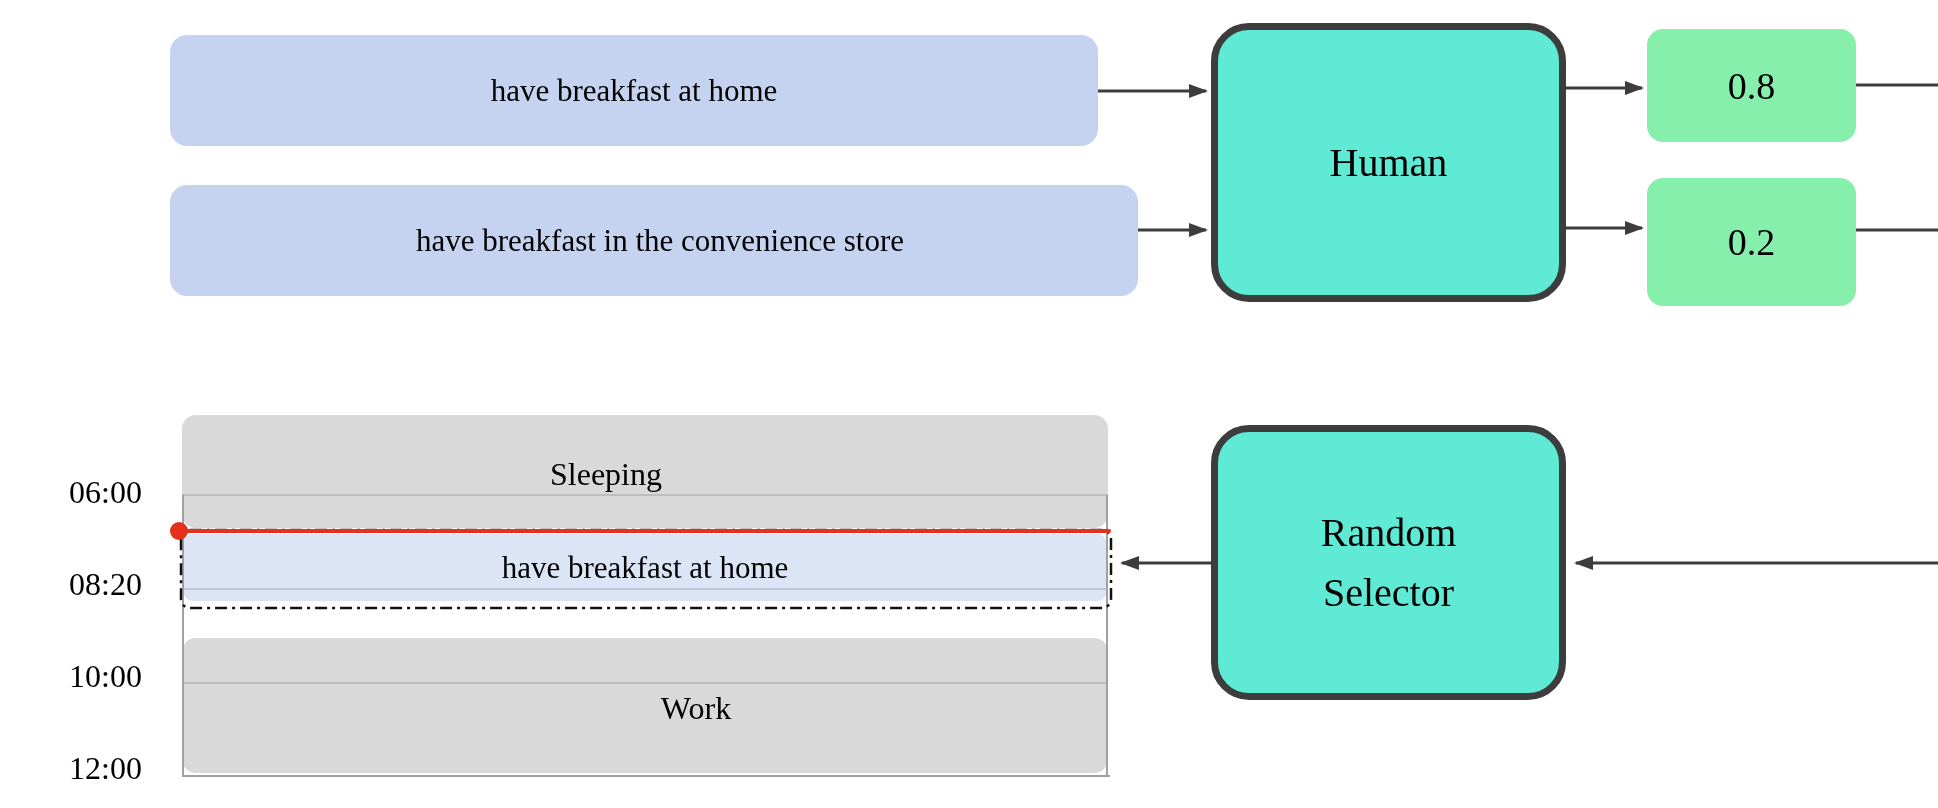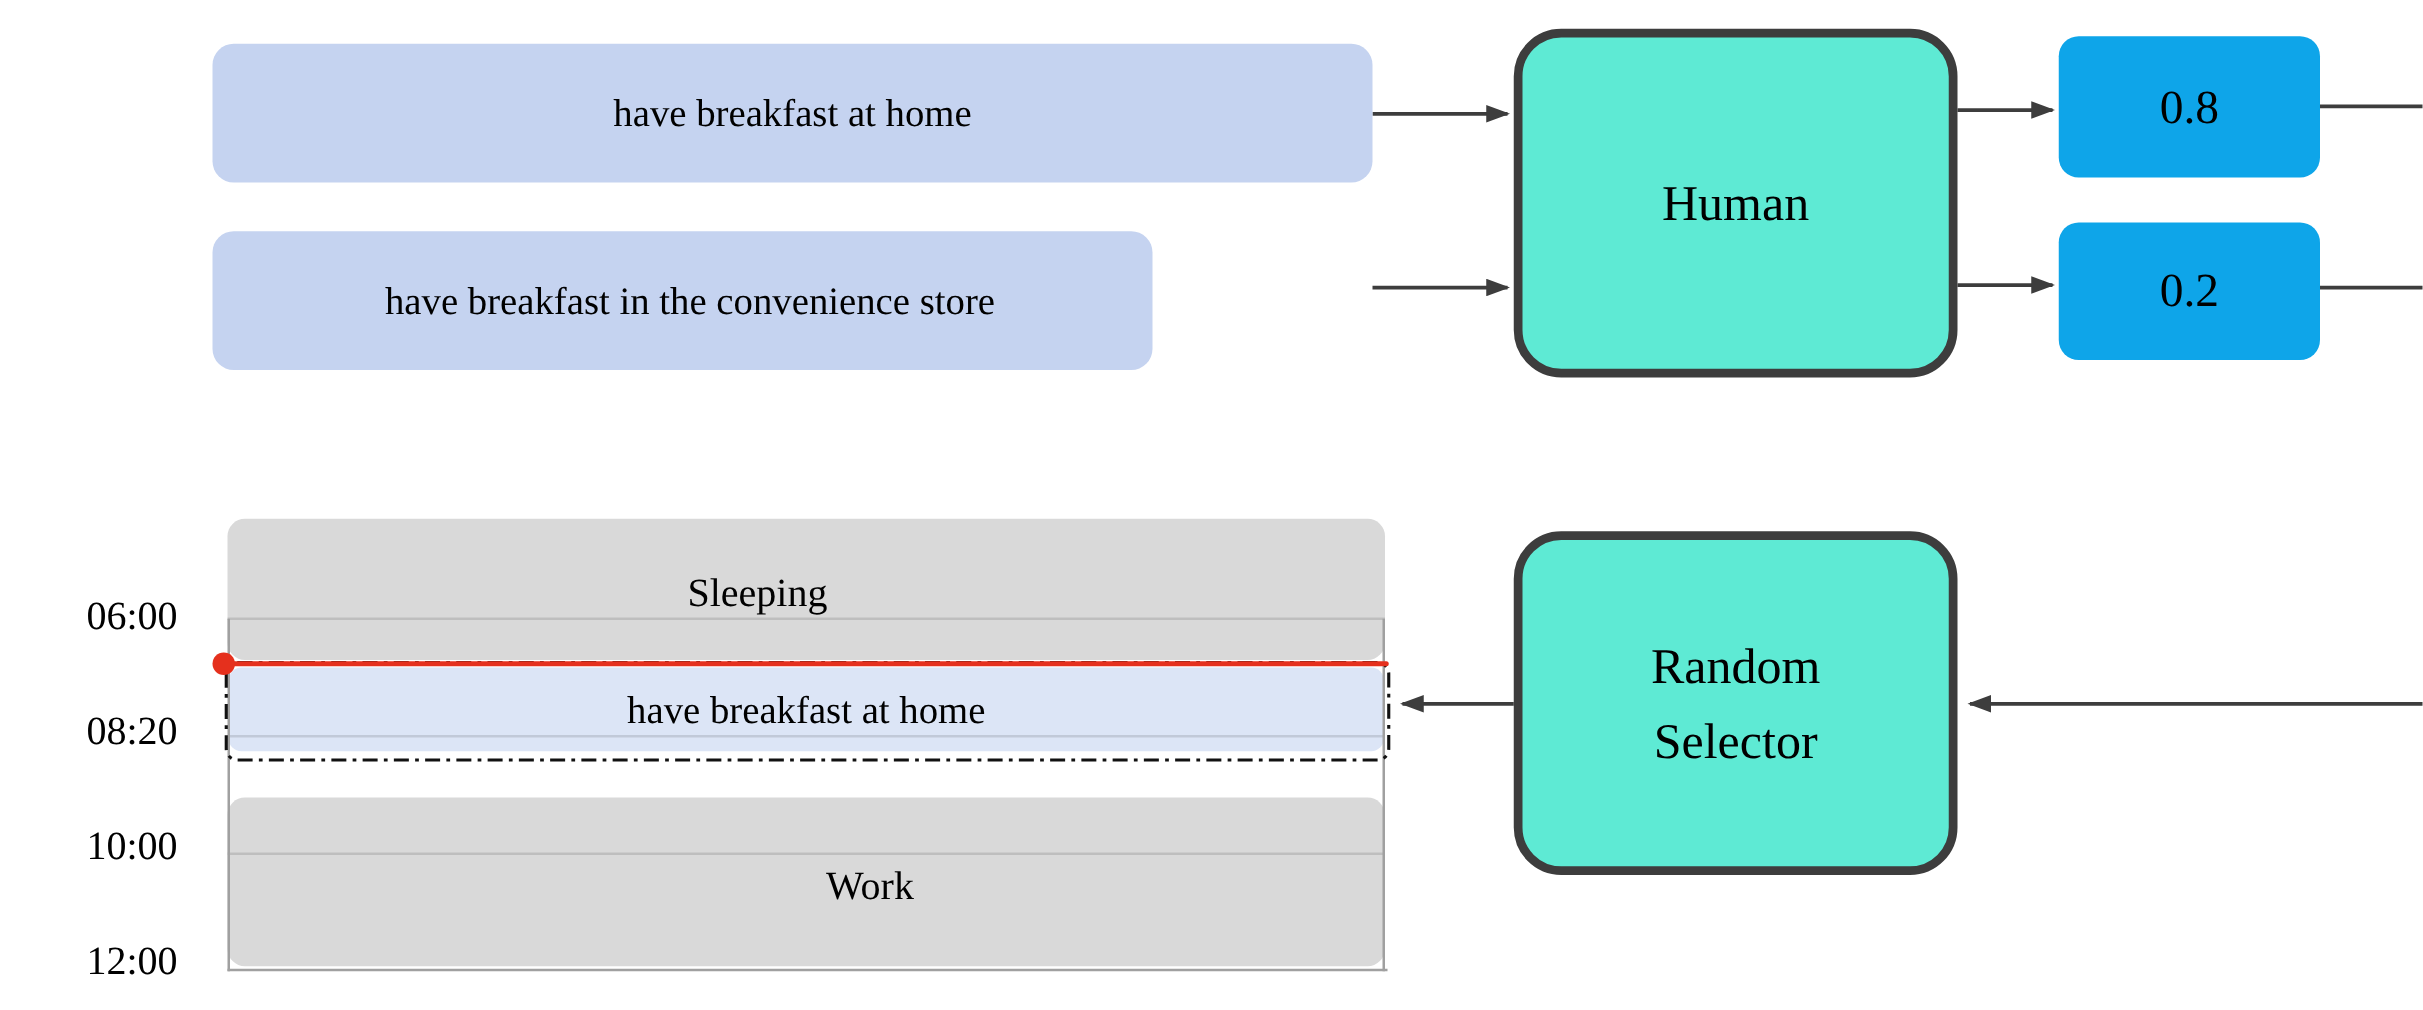--- a/index.html
+++ b/index.html
@@ -19,21 +19,21 @@
     align-items: center;
     justify-content: center;
     text-align: center;
   }
   .option-box {
     background: #c5d3f0;
     border-radius: 17px;
     font-size: 31px;
   }
   .prob-box {
-    background: #0ea5e9;
+    background: #86efac;
     border-radius: 16px;
     font-size: 38px;
   }
   .process-box {
     background: #5eead4;
     border: 7px solid #3d3d3d;
     border-radius: 38px;
     font-size: 40px;
     line-height: 60px;
     flex-direction: column;
@@ -72,32 +72,32 @@
     <line x1="1530" y1="88" x2="1606" y2="88" stroke="#3d3d3d" stroke-width="3" marker-end="url(#ah)"></line>
     <line x1="1530" y1="228" x2="1606" y2="228" stroke="#3d3d3d" stroke-width="3" marker-end="url(#ah)"></line>
     <line x1="1820" y1="230" x2="1911" y2="230" stroke="#3d3d3d" stroke-width="3"></line>
     <path d="M1820 85 L1911 85 L1911 563 L1540 563" fill="none" stroke="#3d3d3d" stroke-width="3" marker-end="url(#ah)"></path>
     <line x1="1175" y1="563" x2="1086" y2="563" stroke="#3d3d3d" stroke-width="3" marker-end="url(#ah)"></line>
   </svg>
 
   <div class="abs center option-box" style="left:134px; top:35px; width:928px; height:111px;">
     <span>have breakfast at home</span>
   </div>
-  <div class="abs center option-box" style="left:134px; top:185px; width:752px; height:111px;padding-left:12px;">
+  <div class="abs center option-box" style="left:134px; top:185px; width:968px; height:111px;padding-left:12px;">
     <span>have breakfast in the convenience store</span>
   </div>
 
   <div class="abs center process-box" style="left:1175px; top:23px; width:355px; height:279px;">
     <span>Human</span>
   </div>
 
   <div class="abs center prob-box" style="left:1611px; top:29px; width:209px; height:113px;">
     <span>0.8</span>
   </div>
-  <div class="abs center prob-box" style="left:1611px; top:178px; width:209px; height:110px;">
+  <div class="abs center prob-box" style="left:1611px; top:178px; width:209px; height:128px;">
     <span>0.2</span>
   </div>
 
   <div class="abs center process-box" style="left:1175px; top:425px; width:355px; height:275px;">
     <span>Random</span>
     <span>Selector</span>
   </div>
 
   <div class="abs time-label" style="left:0px; top:470px; width:106px;">06:00</div>
   <div class="abs time-label" style="left:0px; top:562px; width:106px;">08:20</div>

